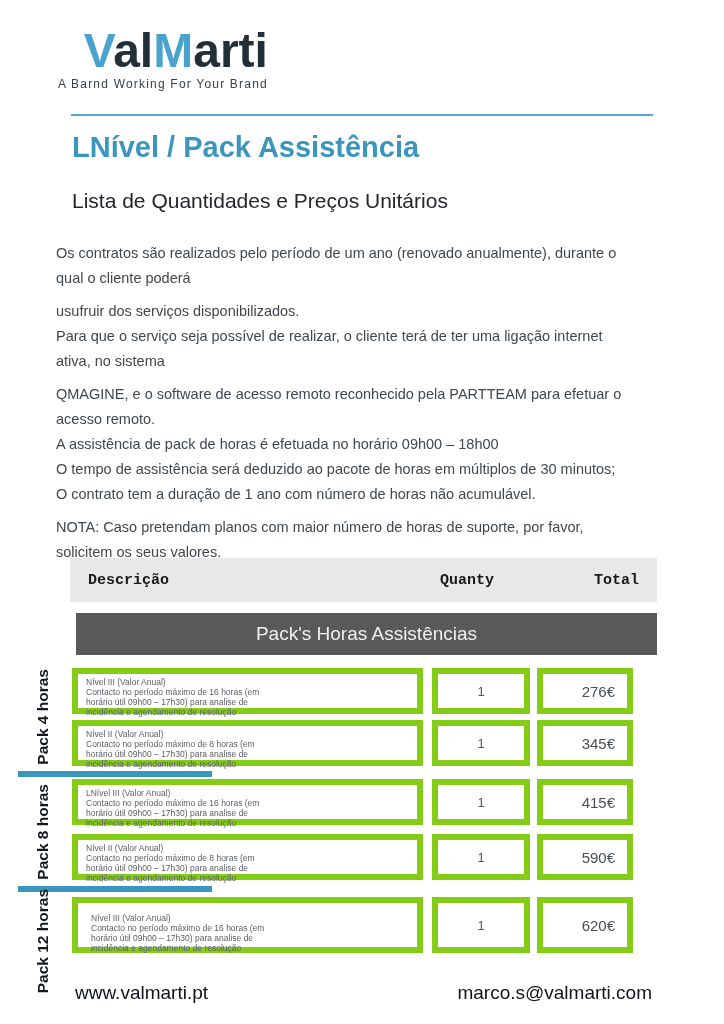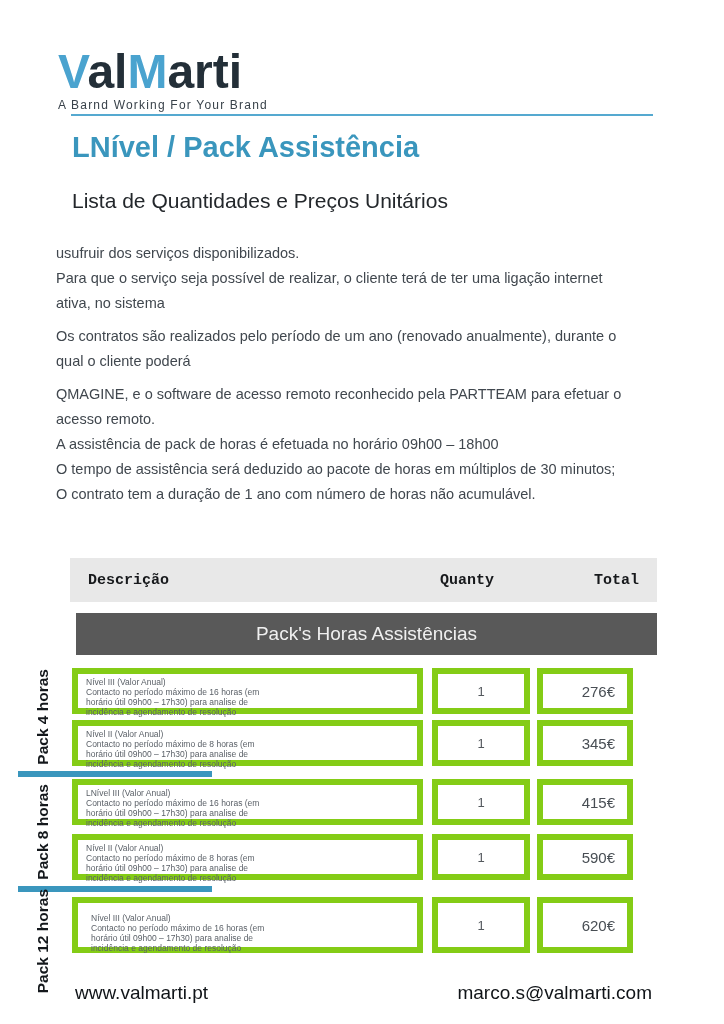--- a/index.html
+++ b/index.html
@@ -1,21 +1,21 @@
 <!DOCTYPE html>
 <html><head>
 <meta charset="utf-8">
 <style>
   * { margin:0; padding:0; box-sizing:border-box; }
   html,body { background:#ffffff; }
   body { font-family:"Liberation Sans", sans-serif; }
   .page { position:relative; width:724px; height:1024px; background:#ffffff; overflow:hidden; }
 
   
-  .logo { position:absolute; left:58px; top:48px; }
+  .logo { position:absolute; left:58px; top:27px;text-align:right; }
   .brand { font-size:48px; font-weight:600; letter-spacing:0px; color:#232f38; line-height:1; }
   .brand .accent { color:#4aa3cf; }
   .tagline { margin-top:2px; font-size:12px; letter-spacing:1.2px; color:#39424a; }
 
   .top-rule { position:absolute; left:71px; top:114px; width:582px; height:2px; background:#55a9d0; }
 
   
   .title { position:absolute; left:72px; top:131px; font-size:29px; font-weight:700; color:#3a96bd; }
   .subtitle { position:absolute; left:72px; top:189px; font-size:21px; font-weight:400; color:#23272b; }
 
@@ -66,30 +66,32 @@
     <div class="brand"><span class="accent">V</span><span>al</span><span class="accent">M</span><span>arti</span></div>
     <div class="tagline">A Barnd Working For Your Brand</div>
   </div>
 
   <div class="top-rule"></div>
 
   <div class="title">LNível / Pack Assistência</div>
   <div class="subtitle">Lista de Quantidades e Preços Unitários</div>
 
   <div class="paras">
+    <p class="para">Os contratos são realizados pelo período de um ano (renovado anualmente), durante o
+qual o cliente poderá</p>
     <p class="para">usufruir dos serviços disponibilizados.
 Para que o serviço seja possível de realizar, o cliente terá de ter uma ligação internet
 ativa, no sistema</p>
-    <p class="para">Os contratos são realizados pelo período de um ano (renovado anualmente), durante o
-qual o cliente poderá</p>
     <p class="para">QMAGINE, e o software de acesso remoto reconhecido pela PARTTEAM para efetuar o
 acesso remoto.
 A assistência de pack de horas é efetuada no horário 09h00 – 18h00
 O tempo de assistência será deduzido ao pacote de horas em múltiplos de 30 minutos;
 O contrato tem a duração de 1 ano com número de horas não acumulável.</p>
+    <p class="para">NOTA: Caso pretendam planos com maior número de horas de suporte, por favor,
+solicitem os seus valores.</p>
   </div>
 
   <div class="thead">
     <div class="th-desc">Descrição</div>
     <div class="th-qty">Quanty</div>
     <div class="th-total">Total</div>
   </div>
 
   <div class="section-bar">Pack's Horas Assistências</div>
 

